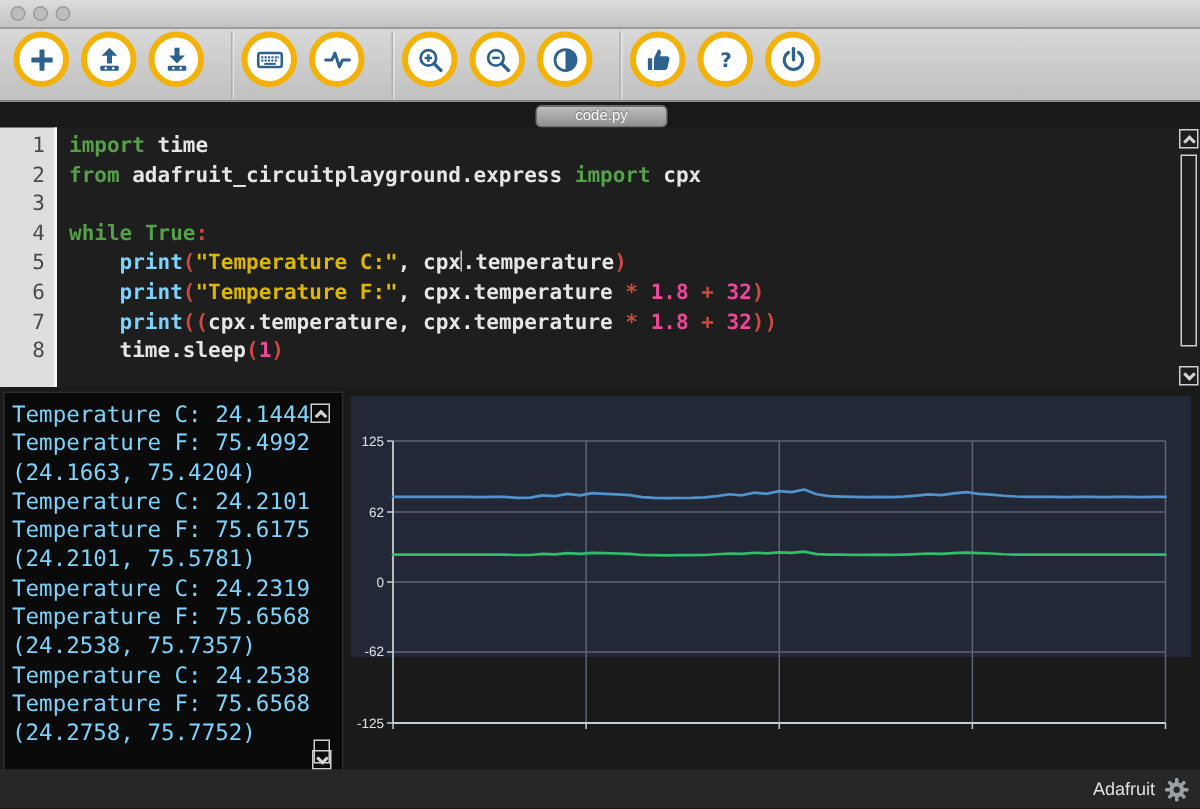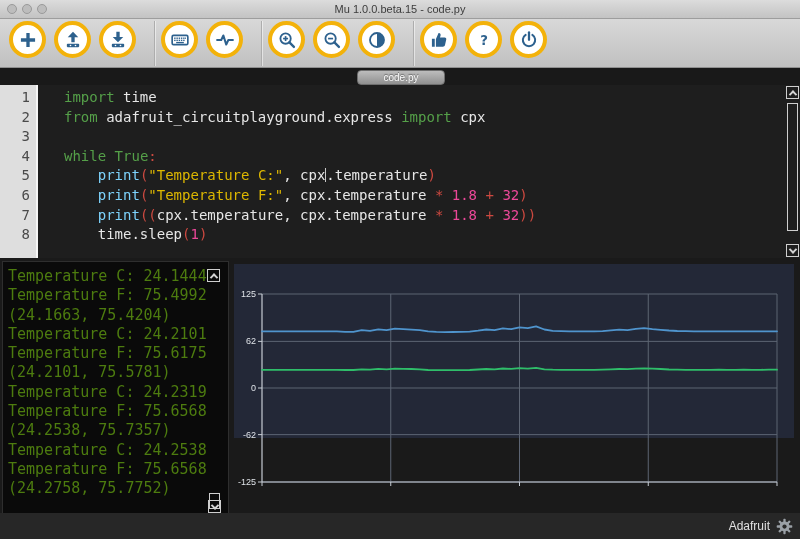--- a/index.html
+++ b/index.html
@@ -32,21 +32,21 @@
     background:linear-gradient(#bdbdbd,#909090); border:1px solid #6e6e6e;
     border-radius:4px; display:flex; align-items:center; justify-content:center; }
   .tab span { font-size:10px; color:#fafafa; text-shadow:0 -1px 1px rgba(0,0,0,.45); }
 
   
   .editor { position:absolute; left:0; top:85px; width:800px; height:173px;
     background:#1e1e1e; display:flex;
     font-family:"DejaVu Sans Mono", monospace; font-size:14px; line-height:19.6px; }
   .gutter { width:38px; background:#dedede; border-right:2px solid #f6f6f6;
     color:#4a4a4a; text-align:right; padding:3px 6px 0 0; flex:none; }
-  .code { padding:3px 0 0 26px; white-space:pre; color:#e6e6e6; flex:1; overflow:hidden; }
+  .code { padding:3px 0 0 8px; white-space:pre; color:#e6e6e6; flex:1; overflow:hidden;font-weight:bold; }
   .tok-kw  { color:#55a049; }
   .tok-pl  { color:#e6e6e6; }
   .tok-fn  { color:#7dd3fc; }
   .tok-str { color:#ddb700; }
   .tok-num { color:#ec4899; }
   .tok-op  { color:#cc4940; }
   .caret { display:inline-block; width:0; height:14px; border-left:1px solid #c9c9c9;
     vertical-align:-2px; }
 
   
@@ -54,21 +54,21 @@
     background:transparent; display:flex; align-items:center; justify-content:center; }
   .sb-thumb { position:absolute; border:1px solid #cfcfcf; background:transparent; }
   .chev { width:6px; height:6px; border-left:2px solid #d4d4d4; border-top:2px solid #d4d4d4; }
   .chev.up   { transform:rotate(45deg) translate(1px,1px); }
   .chev.down { transform:rotate(225deg) translate(1px,1px); }
 
   
   .console { position:absolute; left:2px; top:261px; width:227px; height:253px;
     background:#0a0a0a; border:1px solid #2e2e2e; padding:5px 0 0 5px;
     font-family:"DejaVu Sans Mono", monospace; font-size:15px; line-height:19.3px;
-    color:#4d7c0f; white-space:pre; overflow:hidden; }
+    color:#7dd3fc; white-space:pre; overflow:hidden; }
 
   
   .chart-panel { position:absolute; left:234px; top:264px; width:560px; height:174px;
     background:#232837; }
   .chart-panel svg { display:block; }
 
   
   .statusbar { position:absolute; left:0; top:513px; width:800px; height:26px;
     background:#272727; display:flex; align-items:center; justify-content:flex-end;
     padding-right:7px; gap:6px; }
@@ -78,21 +78,20 @@
 <body>
 
 <div id="app">
 
   <div class="titlebar">
     <div class="lights">
       <span class="light"></span>
       <span class="light"></span>
       <span class="light"></span>
     </div>
-    <div class="win-title">Mu 1.0.0.beta.15 - code.py</div>
   </div>
 
   <div class="toolbar">
       <div class="tool-btn">
         <span style="display: flex;">
           <svg viewBox="0 0 24 24">
             <path fill="#2d618e" d="M10 3.5h4V10h6.5v4H14v6.5h-4V14H3.5v-4H10z"></path>
           </svg>
         </span>
       </div>

